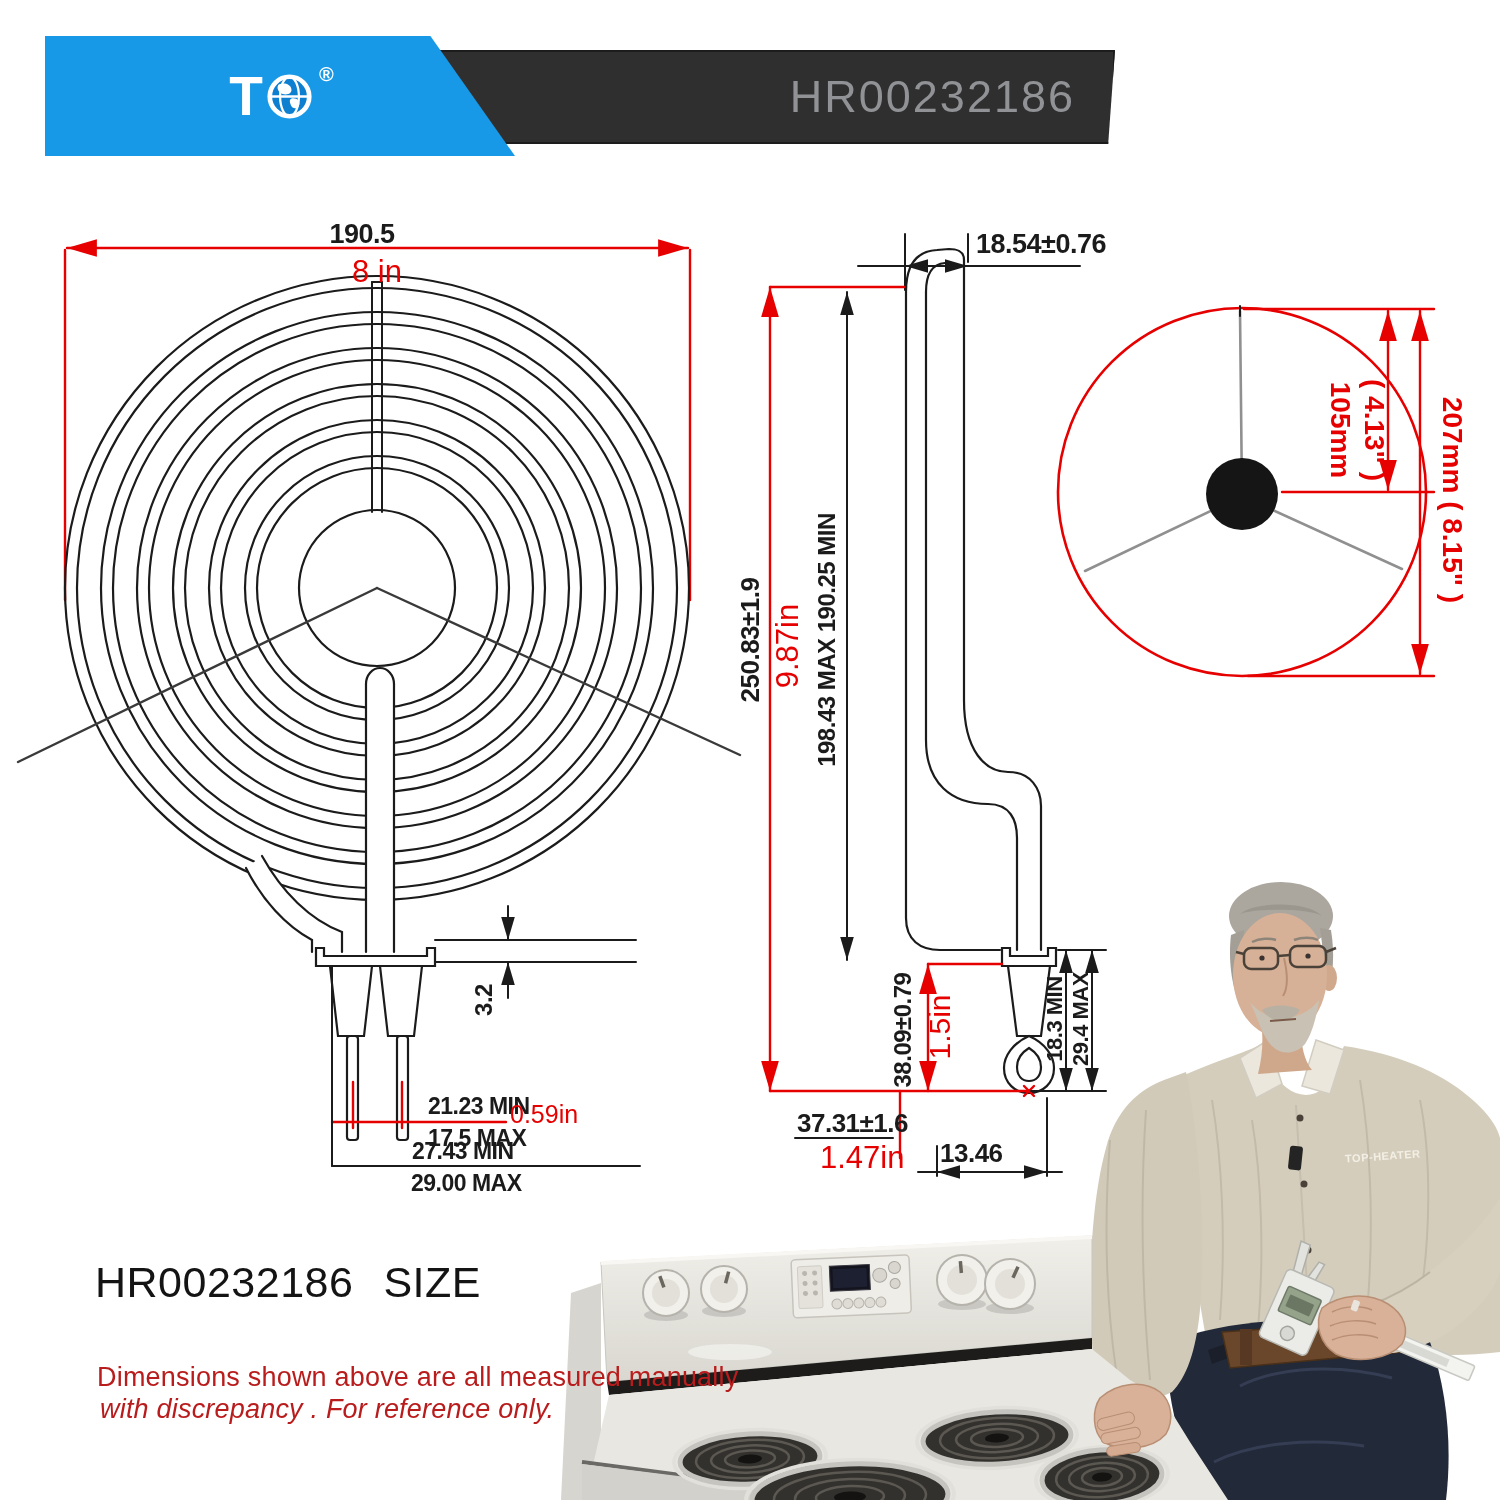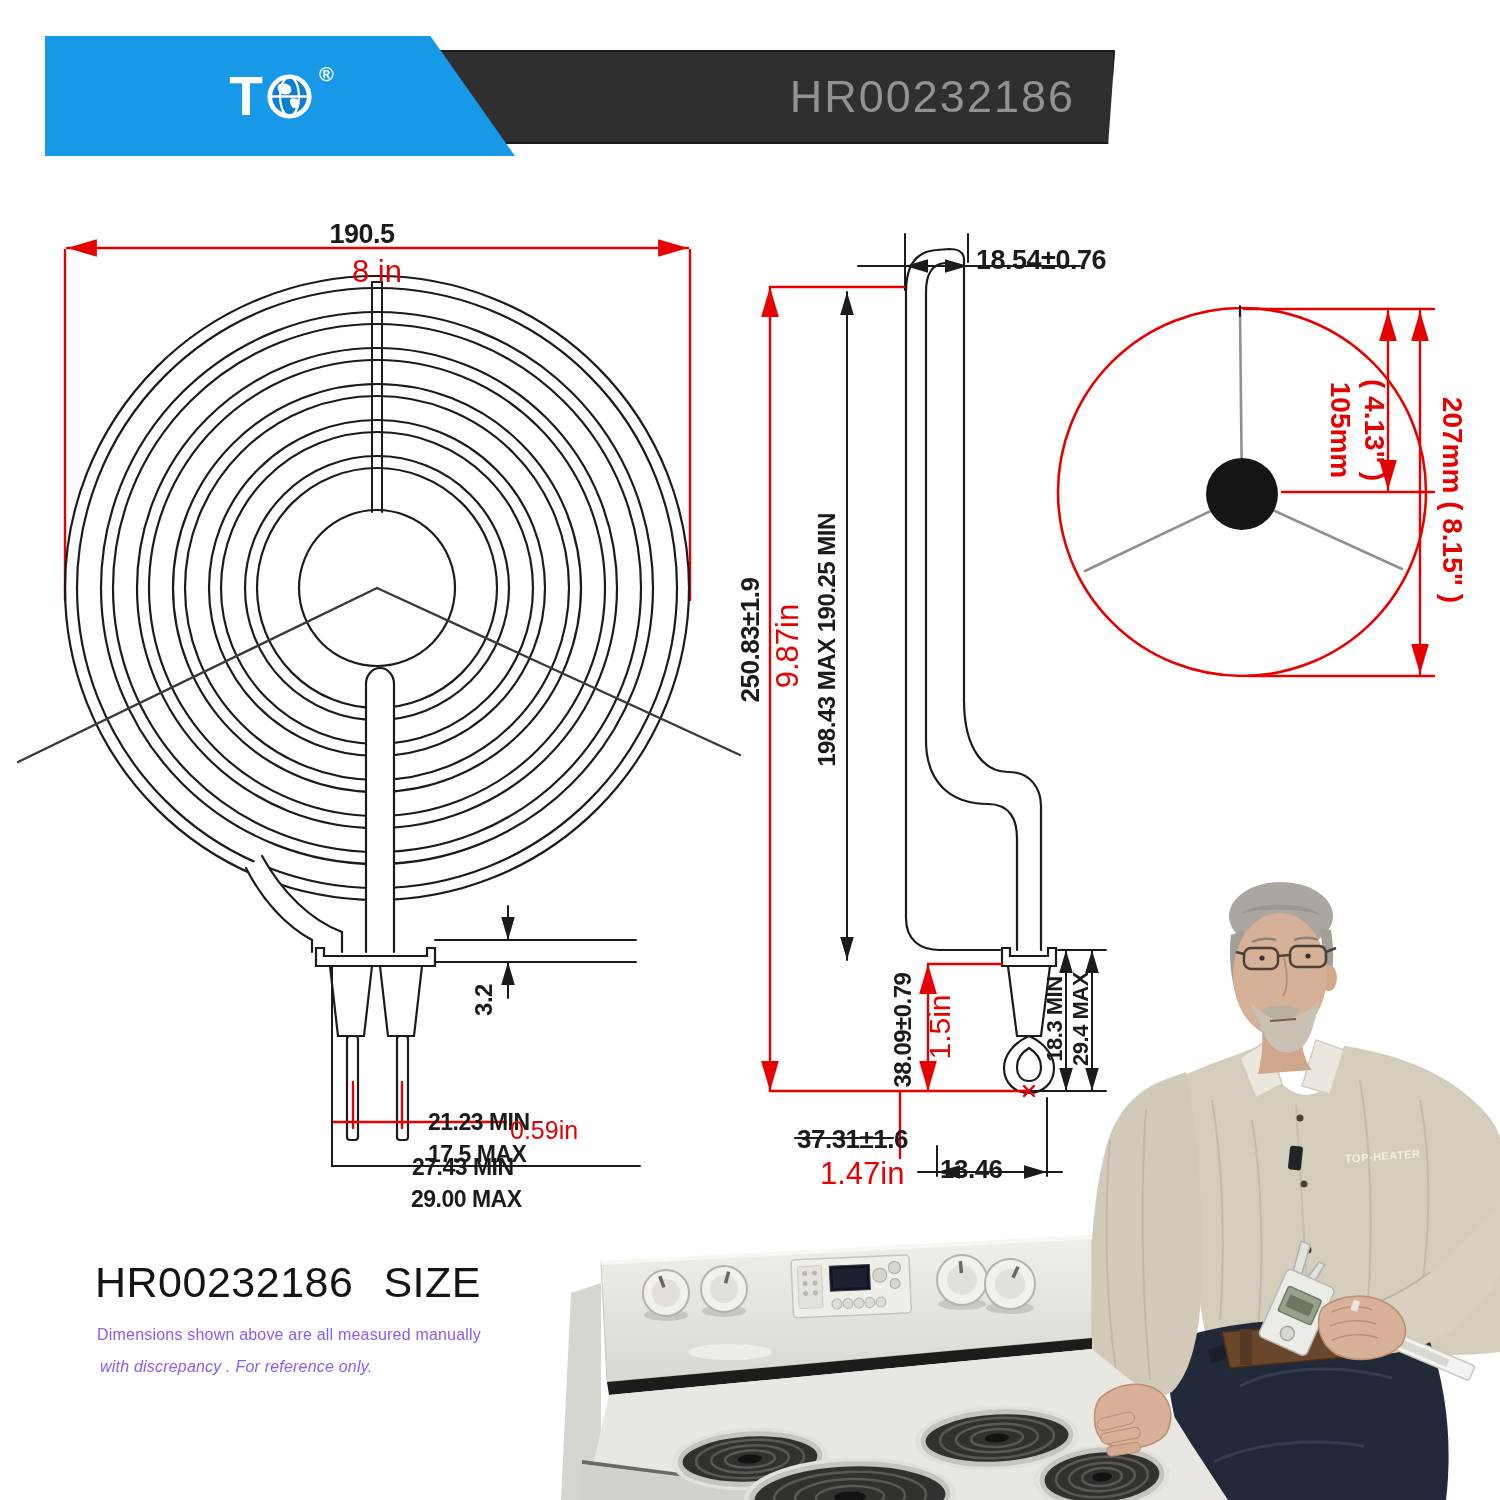--- a/index.html
+++ b/index.html
@@ -1,21 +1,21 @@
 <!DOCTYPE html>
 <html><head>
 <meta charset="utf-8">
 <style>
   html,body{margin:0;padding:0;background:#fff;}
   .stage{position:relative;width:1500px;height:1500px;background:#fff;overflow:hidden;
          font-family:"Liberation Sans",sans-serif;}
   svg{position:absolute;left:0;top:0;}
   .lbl{position:absolute;display:flex;justify-content:center;align-items:center;
        white-space:pre;line-height:1;color:#1b1b1b;}
-  .la{justify-content:flex-start;margin-top:16px;}
+  .la{justify-content:flex-start;}
   .cad{font-weight:700;letter-spacing:-0.5px;}
   .red{color:#e60000;font-weight:400;}
   .redb{color:#e60000;font-weight:700;}
   .rot{transform:rotate(-90deg);}
   .rotcw{transform:rotate(90deg);}
   .s22{font-size:22px}.s23{font-size:23px}.s24{font-size:24px}.s26{font-size:26px}
   .s27{font-size:27px}.s28{font-size:28px}.s30{font-size:30px}.s31{font-size:31px}.s33{font-size:25px}
   
   .logo-wrap{position:absolute;left:45px;top:36px;width:470px;height:120px;
     background:#1899e8;clip-path:polygon(0 0,82% 0,100% 100%,0 100%);
@@ -26,21 +26,21 @@
   .banner{position:absolute;left:433px;top:50px;width:678px;height:90px;
     background:#2f2f2f;border:2px solid #1c1c1c;
     clip-path:polygon(0 0,100% 0,99% 100%,10.5% 100%);
     display:flex;align-items:center;justify-content:flex-end;}
   .banner-text{color:#919296;font-size:45px;letter-spacing:2px;padding-right:38px;}
   .globe{width:47px;height:47px;margin:0 2px;}
   
   .foot-title{position:absolute;left:95px;top:1258px;font-size:43px;color:#141414;
     letter-spacing:0.5px;display:flex;}
   .foot-size{margin-left:30px;}
-  .note{position:absolute;font-size:16px;color:#8b5cf6;letter-spacing:0.2px;}
+  .note{position:absolute;font-size:27px;color:#b91c1c;letter-spacing:0.2px;margin-top:36px;}
   .shirt-logo{position:absolute;left:1345px;top:1150px;font-size:11px;font-weight:700;
     color:#f6f3ea;transform:rotate(-4deg);letter-spacing:0.5px;opacity:0.9;}
 </style>
 </head>
 <body>
 
 <div class="stage">
 
   <div class="banner">
     <div class="banner-text">HR00232186</div>

